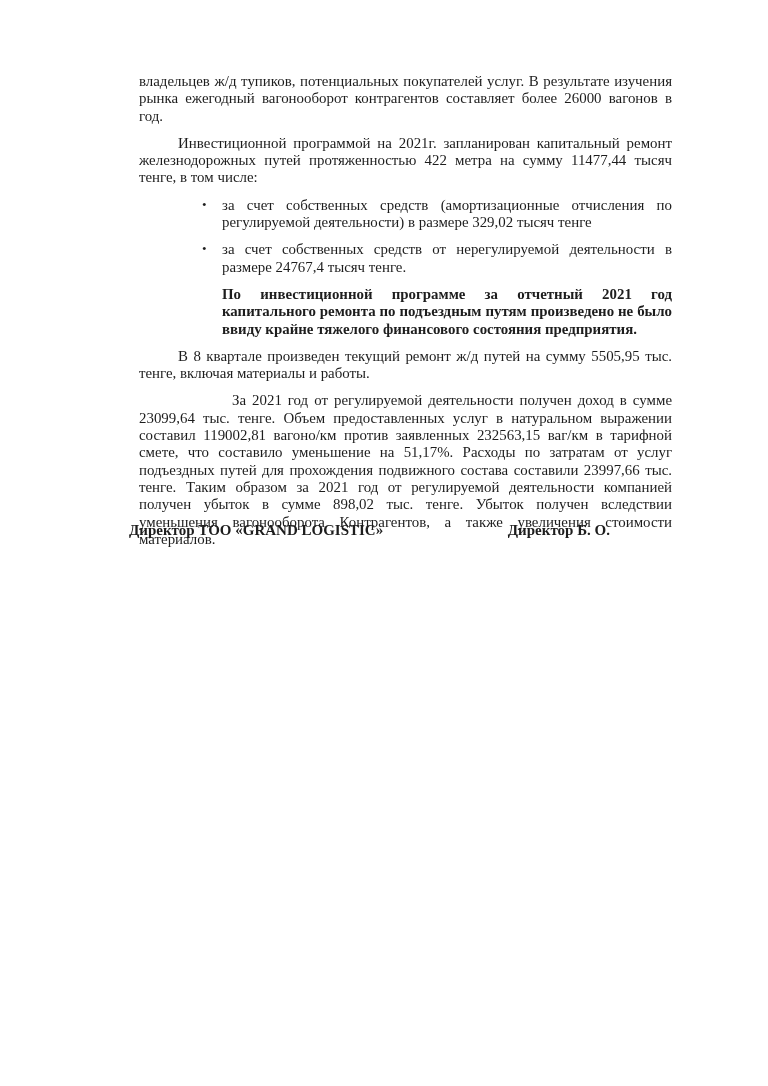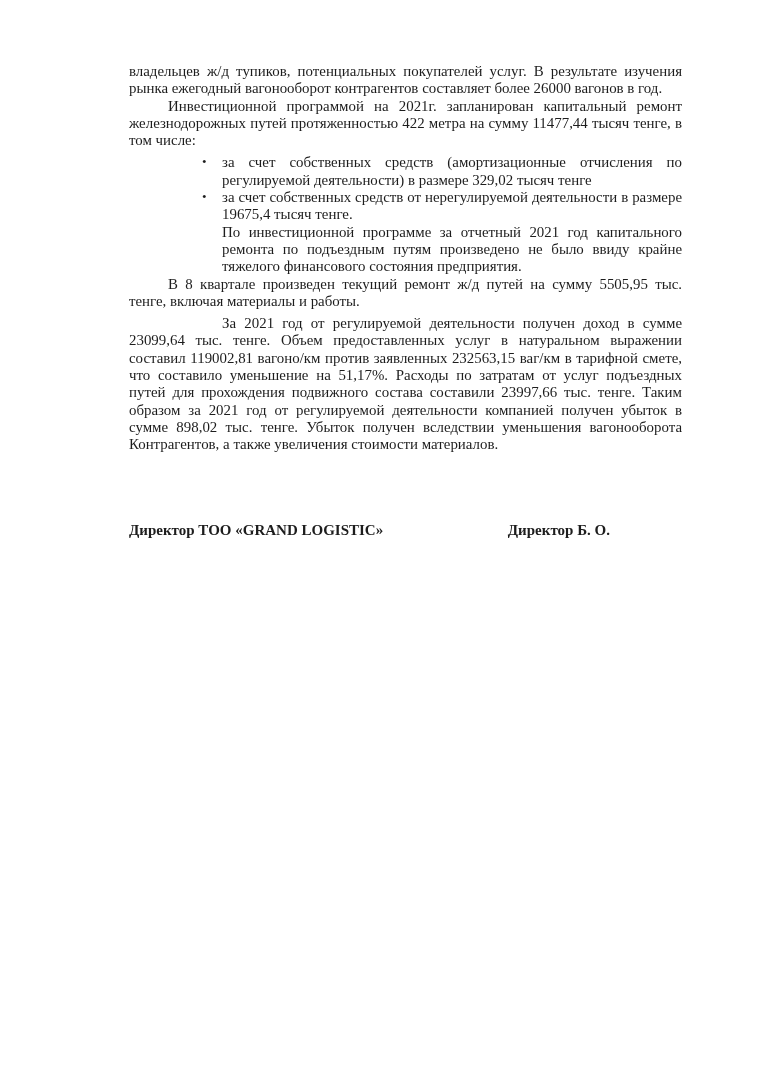--- a/index.html
+++ b/index.html
@@ -19,21 +19,21 @@
   .doc-body {
     position: absolute;
     left: 129px;
     top: 63px;
     width: 553px;
     font-size: 14.9px;
     line-height: 17.3px;
     text-align: justify;
   }
   .para {
-    margin: 0;
+    margin: 10px;
     padding: 0;
   }
   .para.indent-first {
     text-indent: 39px;
   }
   .para.indent-deep {
     text-indent: 93px;
     margin-top: 5px;
   }
   .para.bullet {
@@ -44,20 +44,21 @@
     margin-top: 5px;
   }
   .para.bullet .bullet-marker {
     position: absolute;
     left: -20px;
     top: -1px;
     font-size: 13px;
   }
   .para.indented {
     margin-left: 93px;
+    font-weight: bold;
   }
   .para b {
     font-weight: 400;
   }
   .signature {
     position: absolute;
     left: 129px;
     top: 521px;
     width: 481px;
     display: flex;
@@ -69,21 +70,21 @@
   }
 </style>
 </head>
 <body>
 
 <div class="page">
   <div class="doc-body">
       <p class="para body"><span>владельцев ж/д тупиков, потенциальных покупателей услуг. В результате изучения рынка ежегодный вагонооборот контрагентов составляет более 26000 вагонов в год.</span></p>
       <p class="para body indent-first"><span>Инвестиционной программой на 2021г. запланирован капитальный ремонт железнодорожных путей протяженностью 422 метра на сумму 11477,44 тысяч тенге, в том числе:</span></p>
       <p class="para bullet"><span class="bullet-marker">•</span><span>за счет собственных средств (амортизационные отчисления по регулируемой деятельности) в размере 329,02 тысяч тенге</span></p>
-      <p class="para bullet"><span class="bullet-marker">•</span><span>за счет собственных средств от нерегулируемой деятельности в размере 19675,4 тысяч тенге.</span></p>
+      <p class="para bullet"><span class="bullet-marker">•</span><span>за счет собственных средств от нерегулируемой деятельности в размере 24767,4 тысяч тенге.</span></p>
       <p class="para indented"><span>По инвестиционной программе за отчетный 2021 год капитального ремонта по подъездным путям произведено не было ввиду крайне тяжелого финансового состояния предприятия.</span></p>
       <p class="para body indent-first"><span>В 8 квартале произведен </span><b>текущий ремонт</b><span> ж/д путей на сумму 5505,95 тыс. тенге, включая материалы и работы.</span></p>
       <p class="para body indent-deep"><span>За 2021 год от регулируемой деятельности получен доход в сумме 23099,64 тыс. тенге. Объем предоставленных услуг в натуральном выражении составил 119002,81 вагоно/км против заявленных 232563,15 ваг/км в тарифной смете, что составило уменьшение на 51,17%. Расходы по затратам от услуг подъездных путей для прохождения подвижного состава составили 23997,66 тыс. тенге. Таким образом за 2021 год от регулируемой деятельности компанией получен убыток в сумме 898,02 тыс. тенге. Убыток получен вследствии уменьшения вагонооборота Контрагентов, а также увеличения стоимости материалов.</span></p>
     </div>
   <div class="signature">
     <span>Директор ТОО «GRAND LOGISTIC»</span>
     <span>Директор Б. О.</span>
   </div>
 </div>
 

